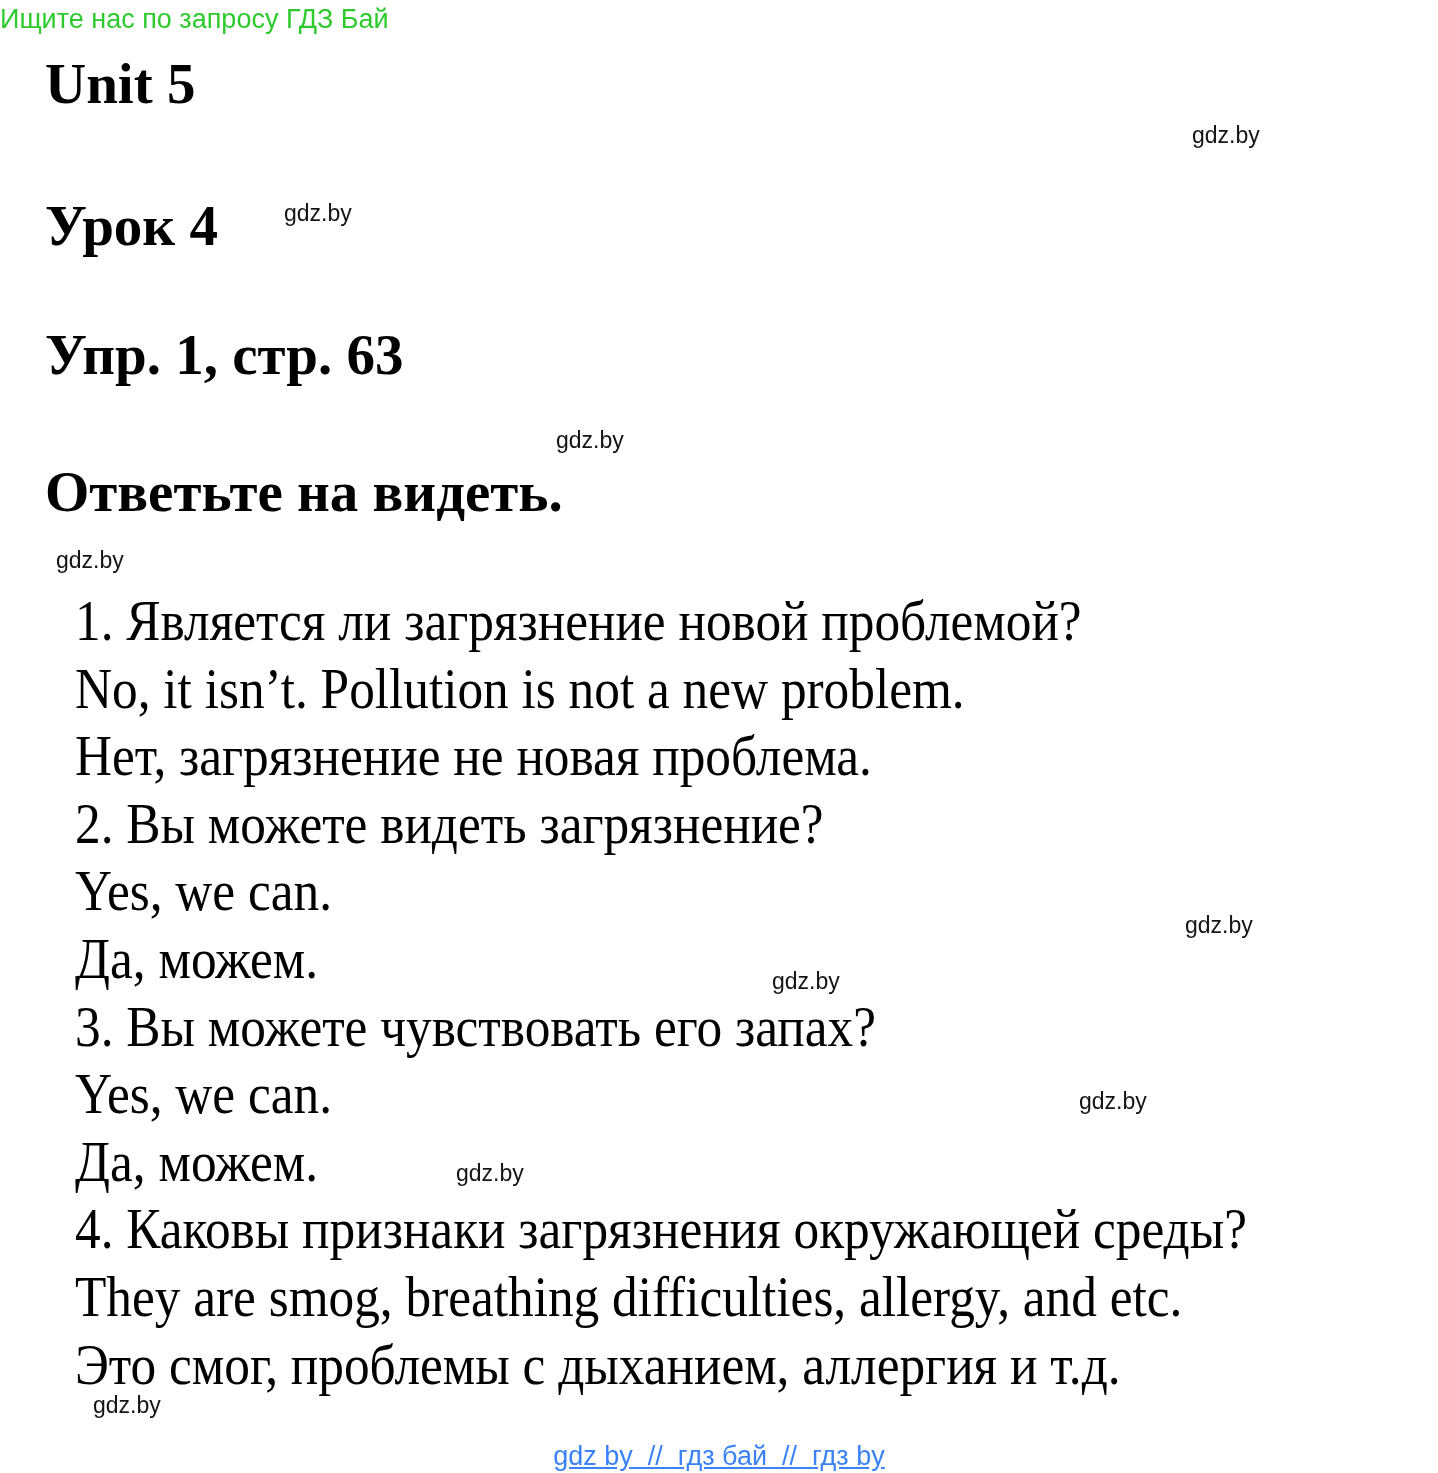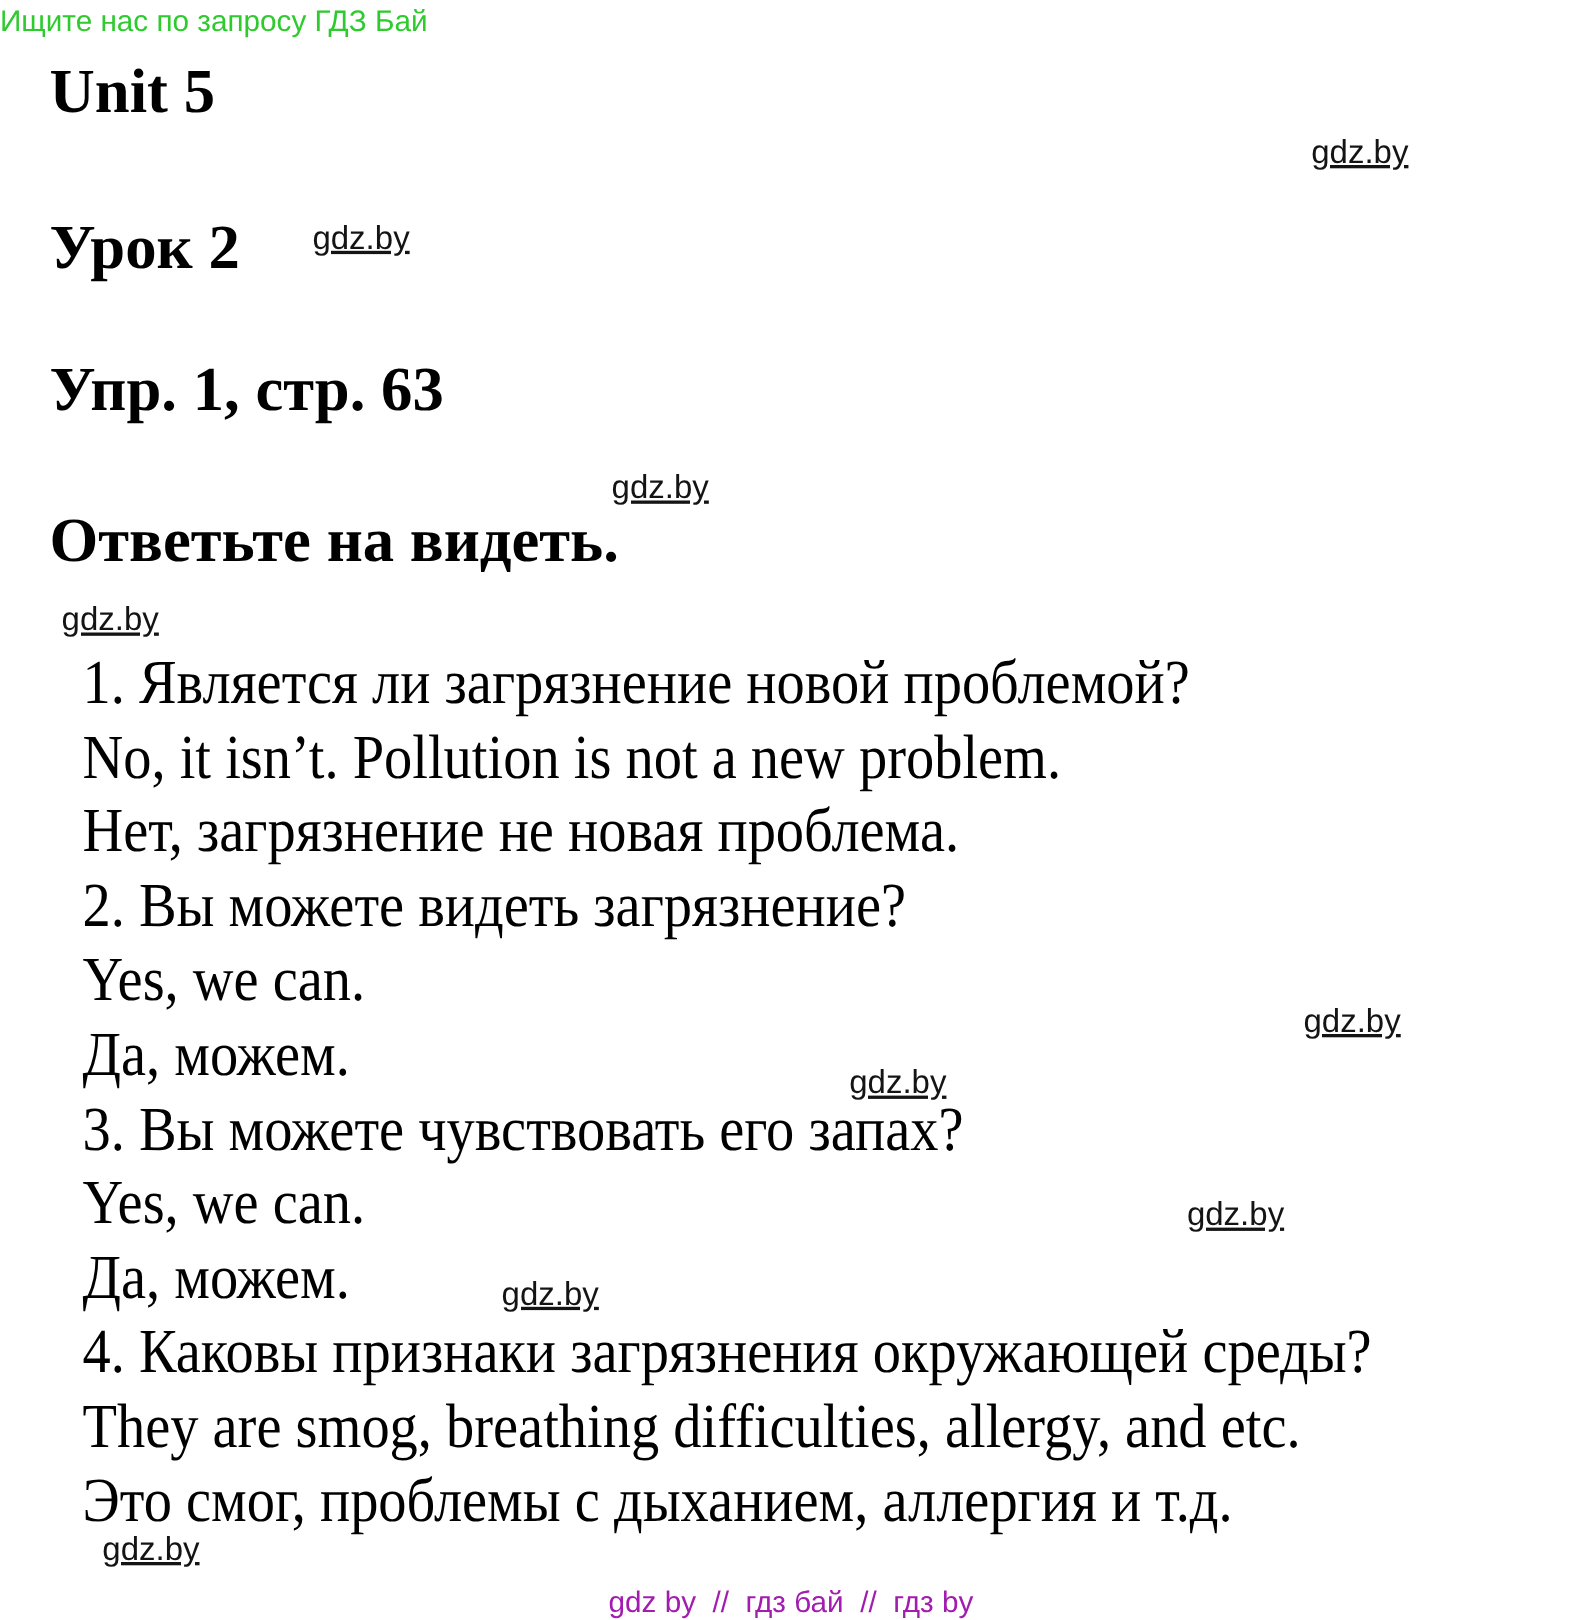--- a/index.html
+++ b/index.html
@@ -20,35 +20,35 @@
   .h-lesson{top:197px}
   .h-exercise{top:326px}
   .h-task{top:463px}
   .answers{
     position:absolute;left:45px;top:587px;width:1380px;
     font-size:57px;line-height:67.6px;white-space:nowrap;margin-left:30px;
   }
   .answers .line{transform:scaleX(0.9);transform-origin:0 0;}
   .wm{
     position:absolute;font-family:"Liberation Sans",sans-serif;
-    font-size:30px;line-height:1;white-space:nowrap;text-decoration:underline;
+    font-size:23px;line-height:1;white-space:nowrap;
   }
   .footer{
     position:absolute;left:0;top:1442px;width:100%;text-align:center;
     font-family:"Liberation Sans",sans-serif;font-size:27px;line-height:1.1;
     white-space:pre;
   }
 </style>
 </head>
 <body style="background: rgb(255, 255, 255);">
 
 <div class="promo" style="color: rgb(46, 202, 46);">Ищите нас по запросу ГДЗ Бай</div>
 
 <h1 class="h h-unit">Unit 5</h1>
-<h2 class="h h-lesson">Урок 2</h2>
+<h2 class="h h-lesson">Урок 4</h2>
 <h2 class="h h-exercise">Упр. 1, стр. 63</h2>
 <h2 class="h h-task">Ответьте на видеть.</h2>
 
 <div class="answers">
   <div class="line">1. Является ли загрязнение новой проблемой?</div>
   <div class="line">No, it isn’t. Pollution is not a new problem.</div>
   <div class="line">Нет, загрязнение не новая проблема.</div>
   <div class="line">2. Вы можете видеть загрязнение?</div>
   <div class="line">Yes, we can.</div>
   <div class="line">Да, можем.</div>
@@ -65,13 +65,13 @@
     <span class="wm" style="left: 284px; top: 202px; color: rgb(20, 20, 20);">gdz.by</span>
     <span class="wm" style="left: 556px; top: 429px; color: rgb(20, 20, 20);">gdz.by</span>
     <span class="wm" style="left: 56px; top: 549px; color: rgb(20, 20, 20);">gdz.by</span>
     <span class="wm" style="left: 1185px; top: 914px; color: rgb(20, 20, 20);">gdz.by</span>
     <span class="wm" style="left: 772px; top: 970px; color: rgb(20, 20, 20);">gdz.by</span>
     <span class="wm" style="left: 1079px; top: 1090px; color: rgb(20, 20, 20);">gdz.by</span>
     <span class="wm" style="left: 456px; top: 1162px; color: rgb(20, 20, 20);">gdz.by</span>
     <span class="wm" style="left: 93px; top: 1394px; color: rgb(20, 20, 20);">gdz.by</span>
   </div>
 
-<div class="footer" style="color: #a21caf;">gdz by  //  гдз бай  //  гдз by</div>
+<div class="footer" style="color: #3b82f6; text-decoration: underline;">gdz by  //  гдз бай  //  гдз by</div>
 
 </body></html>

